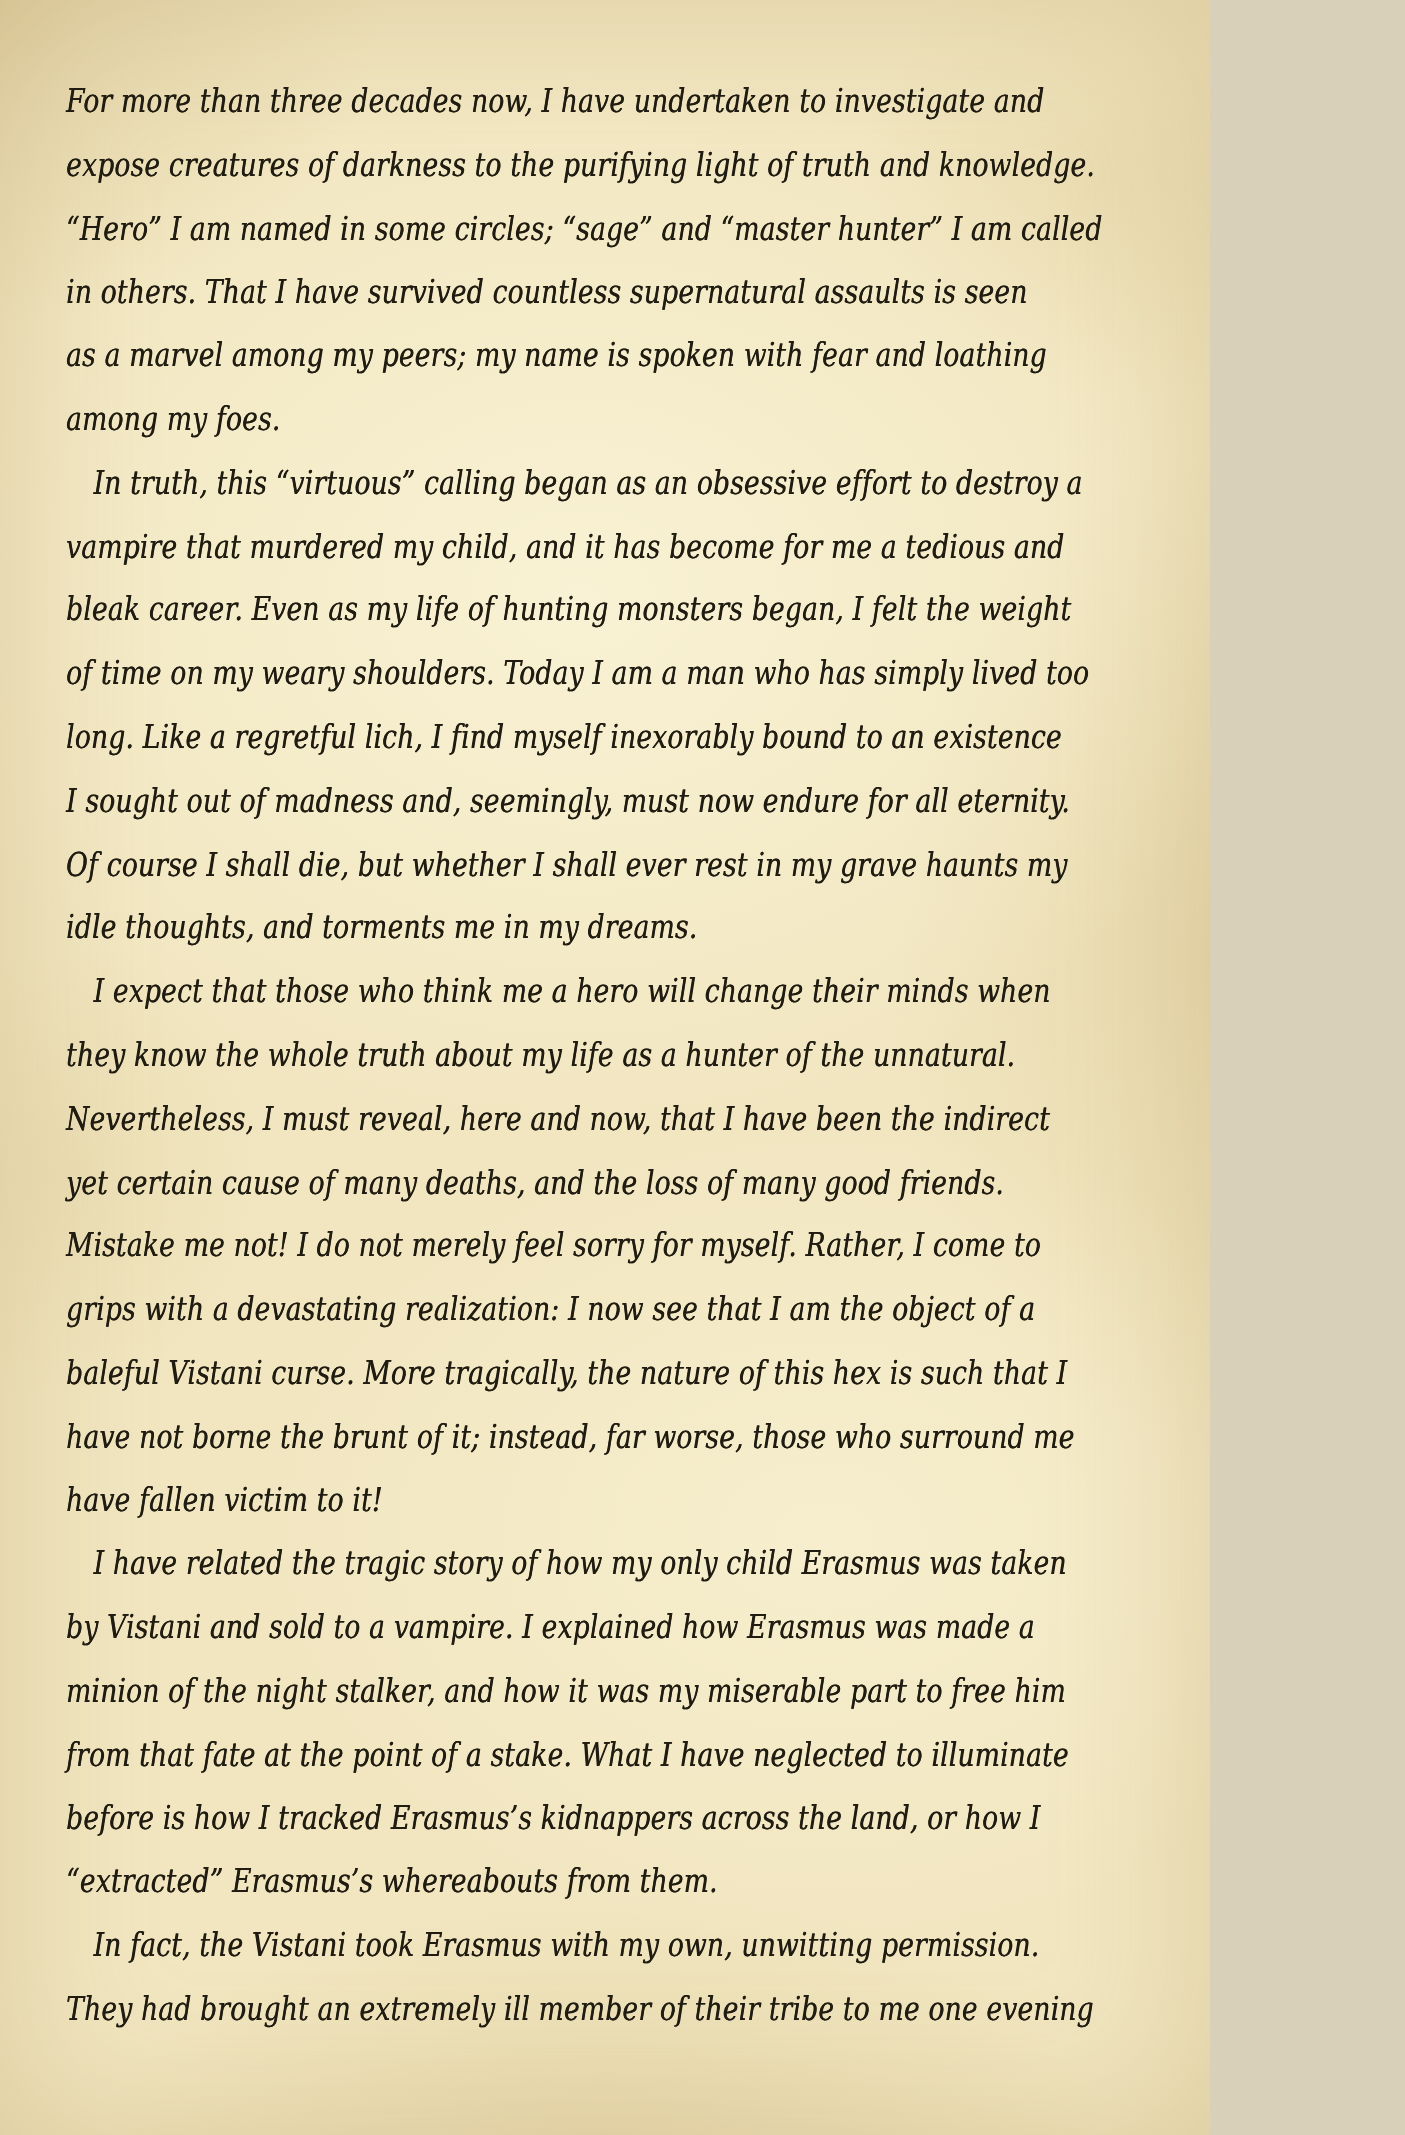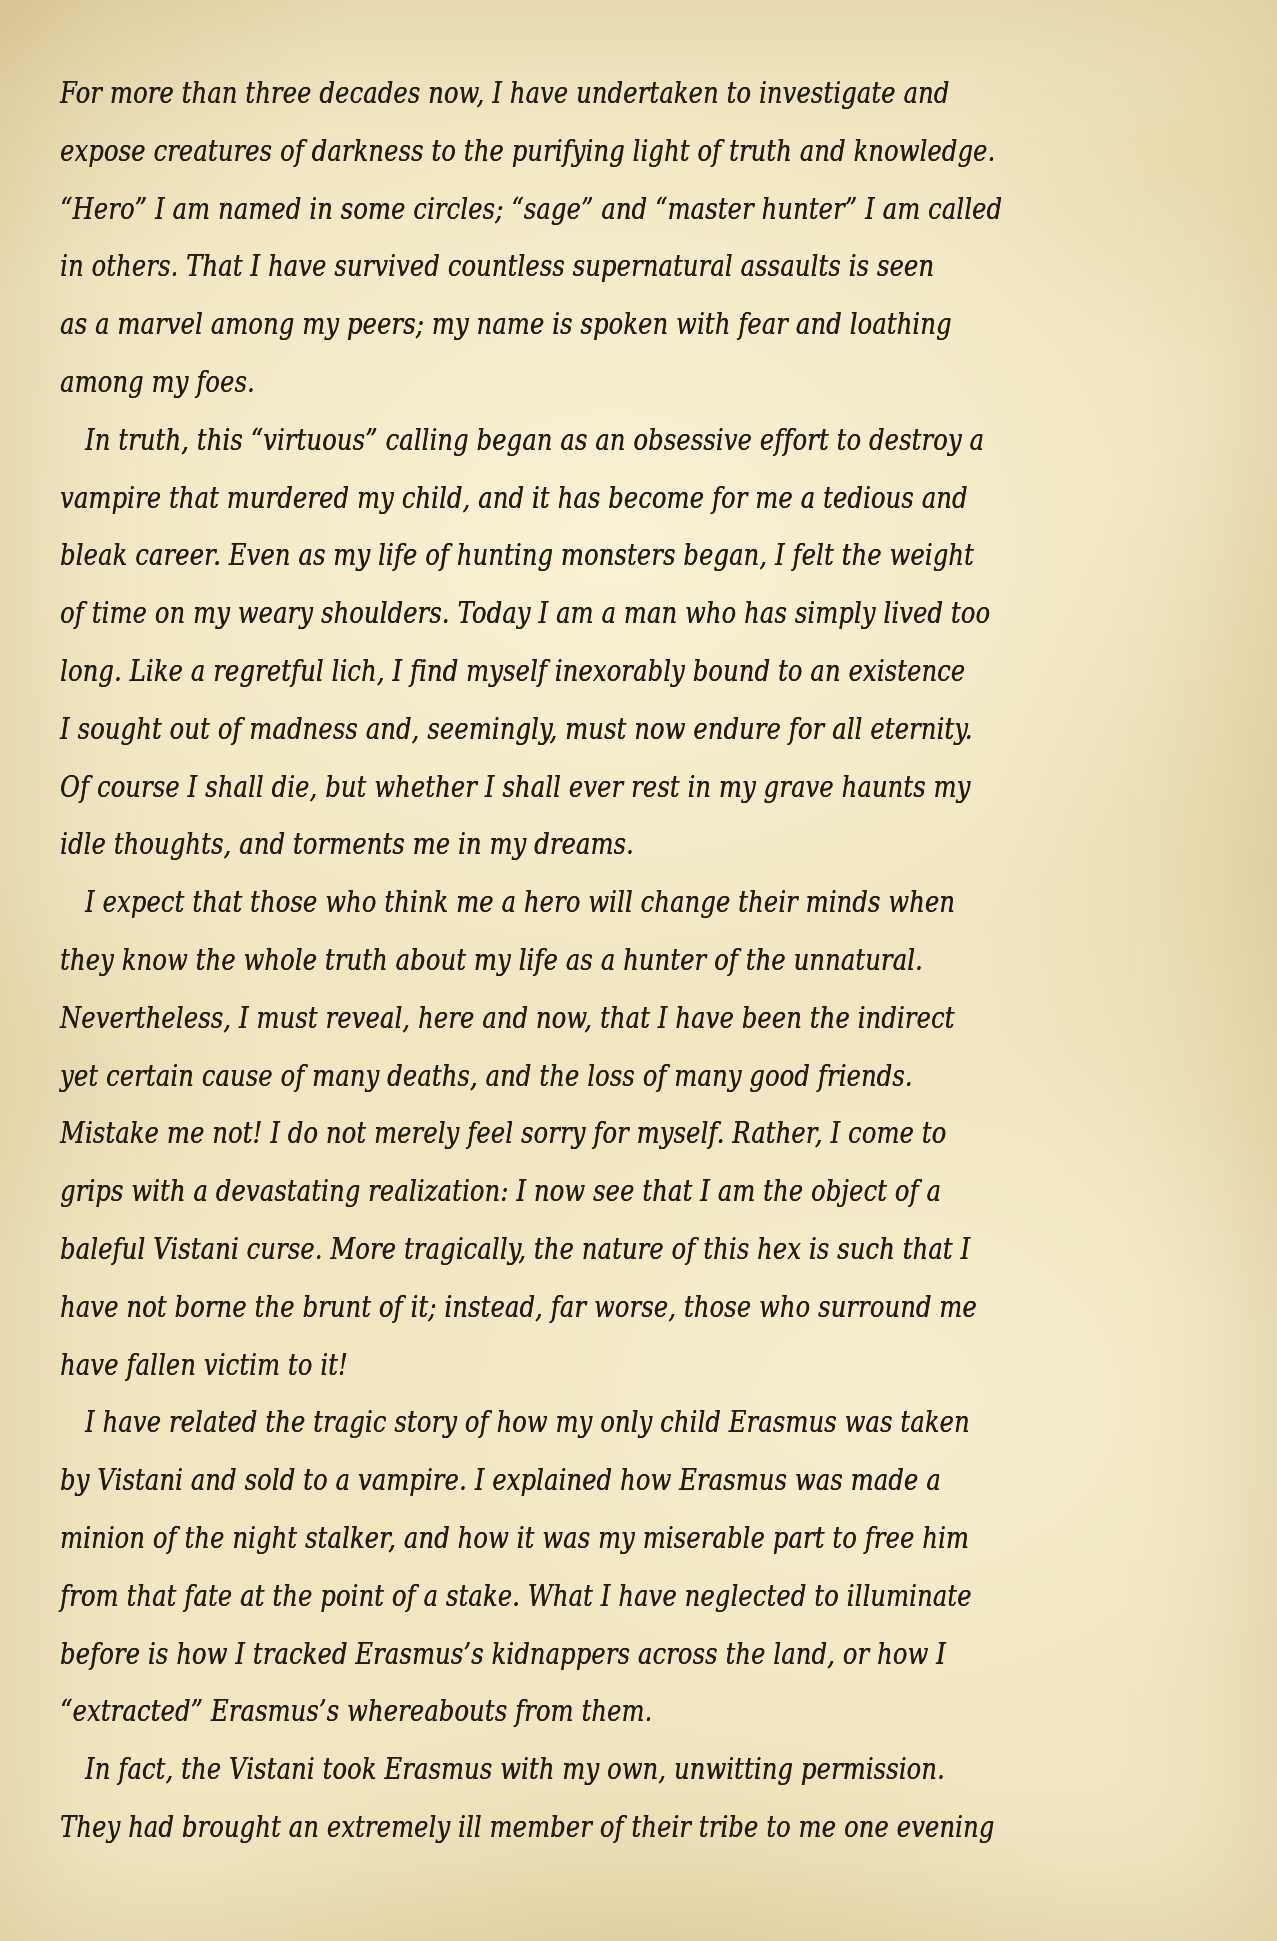--- a/index.html
+++ b/index.html
@@ -3,21 +3,21 @@
 <meta charset="utf-8">
 <style>
   html, body {
     margin: 0;
     padding: 0;
     background: #d8d0b8;
     font-family: "DejaVu Serif", "Liberation Serif", serif;
   }
   .page {
     position: relative;
-    width: 1277px;
+    width: 1100px;
     height: 1941px;
     overflow: hidden;
     background-color: var(--parchment, #f1e6c0);
     background-image:
       radial-gradient(ellipse 900px 700px at 48% 28%, rgba(255,251,228,0.55), rgba(255,251,228,0) 70%),
       radial-gradient(ellipse 750px 550px at 68% 72%, rgba(255,250,226,0.40), rgba(255,250,226,0) 70%),
       radial-gradient(ellipse 500px 420px at 0% 0%, rgba(196,170,112,0.30), rgba(196,170,112,0) 70%),
       radial-gradient(ellipse 420px 650px at 100% 45%, rgba(204,178,118,0.24), rgba(204,178,118,0) 70%),
       radial-gradient(ellipse 650px 320px at 50% 100%, rgba(204,178,118,0.22), rgba(204,178,118,0) 70%),
       radial-gradient(ellipse 330px 300px at 92% 8%, rgba(208,182,122,0.20), rgba(208,182,122,0) 70%),

